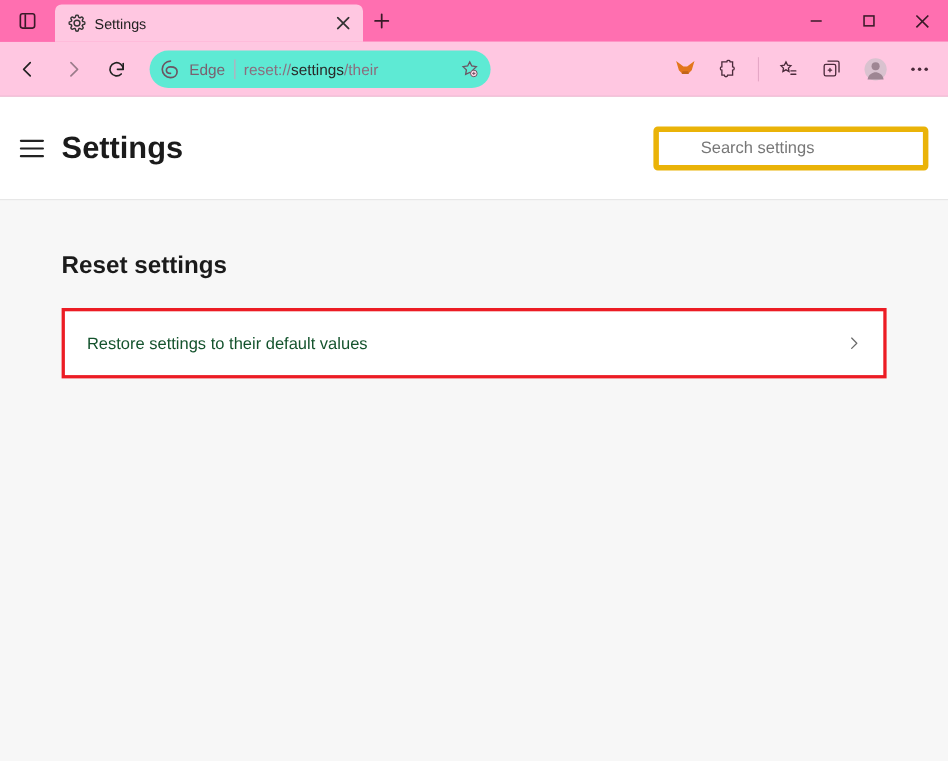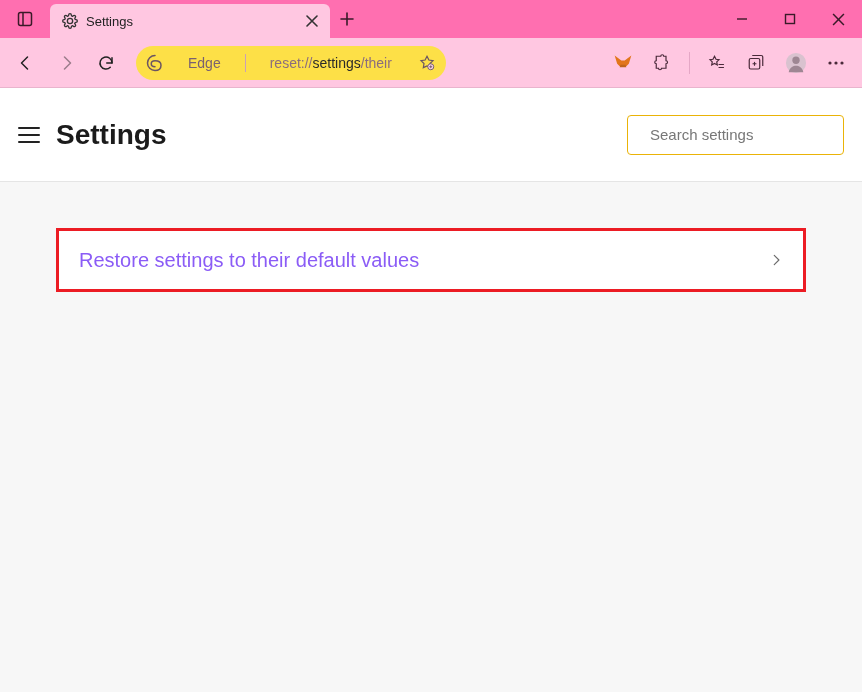--- a/index.html
+++ b/index.html
@@ -58,26 +58,26 @@
     border-bottom:1px solid #e9b4cd;
   }
   .tb-btn {
     width:36px; height:36px;
     display:flex; align-items:center; justify-content:center;
     color:#4a2a3a; border-radius:4px;
   }
   .addr {
     flex:0 0 auto;
     display:flex; align-items:center;
-    background:#fde047;
+    background:#5eead4;
     border-radius:18px;
     height:34px;
     padding:0 10px;
     margin:0 8px;
-    gap:24px;
+    gap:8px;
     min-width:310px;
     color:#5a4350;
   }
   .addr .brand { color:#7a6170; font-size:14px; }
   .addr .sep { width:1px; height:18px; background:#caa0b8; }
   .addr .url { font-size:14px; color:#8b6d7e; }
   .addr .url .strong { color:#2a2a2a; }
   .toolbar-spacer { flex:1; }
   .tb-divider { width:1px; height:22px; background:#e5a7c6; margin:0 4px;}
   
@@ -88,44 +88,44 @@
     display:flex;
     align-items:center;
     padding:0 18px;
     gap:16px;
   }
   .hamburger { width:22px; height:22px; display:flex; flex-direction:column; justify-content:space-between; padding:3px 0;}
   .hamburger span { height:2px; background:#222; border-radius:1px;}
   .page-title { font-size:28px; font-weight:600; color:#1b1b1b; }
   .search-box {
     margin-left:auto;
-    width:217px; height:40px;
-    border:1px solid #eab308;
+    width:250px; height:40px;
+    border:5px solid #eab308;
     border-radius:4px;
     display:flex; align-items:center;
-    padding:0 12px; gap:10px;
+    padding:0 28px; gap:10px;
     background:#fff;
   }
   .search-box input {
     border:none; outline:none; flex:1; font-size:15px; color:#333; background:transparent;
   }
   .search-box input::placeholder { color:#777; }
   
   .content { padding: 46px 56px; }
   .section-title { font-size:22px; font-weight:600; color:#1b1b1b; margin-bottom:26px;}
   .option-row {
     background:#fff;
     border:3px solid #ec1c24;
     height:64px;
     display:flex; align-items:center;
     padding:0 20px;
     justify-content:space-between;
     cursor:pointer;
   }
-  .option-row .label { font-size:20px; color:#8b5cf6; }
+  .option-row .label { font-size:15px; color:#14532d; }
   .chev { color:#6b6b6b; }
   svg { display:block; }
 </style>
 </head>
 <body>
 
 <div class="titlebar">
   <div class="titlebar-left">
     <svg width="16" height="16" viewBox="0 0 16 16">
         <rect x="1.5" y="1.5" width="13" height="13" rx="2" fill="none" stroke="#3a1a28" stroke-width="1.5"></rect>
@@ -255,20 +255,21 @@
   <div class="search-box">
     <svg width="18" height="18" viewBox="0 0 24 24">
         <circle cx="10" cy="10" r="7" fill="none" stroke="#555" stroke-width="2"></circle>
         <path d="M20 20l-5-5" stroke="#555" stroke-width="2" stroke-linecap="round"></path>
       </svg>
     <input type="text" placeholder="Search settings" style="">
   </div>
 </div>
 
 <div class="content">
+  <div class="section-title">Reset settings</div>
   <div class="option-row">
     <span class="label">Restore settings to their default values</span>
     <span class="chev">
       <svg width="14" height="14" viewBox="0 0 24 24">
           <path d="M9 4l8 8-8 8" fill="none" stroke="#6b6b6b" stroke-width="2" stroke-linecap="round" stroke-linejoin="round"></path>
         </svg>
     </span>
   </div>
 </div>
 

